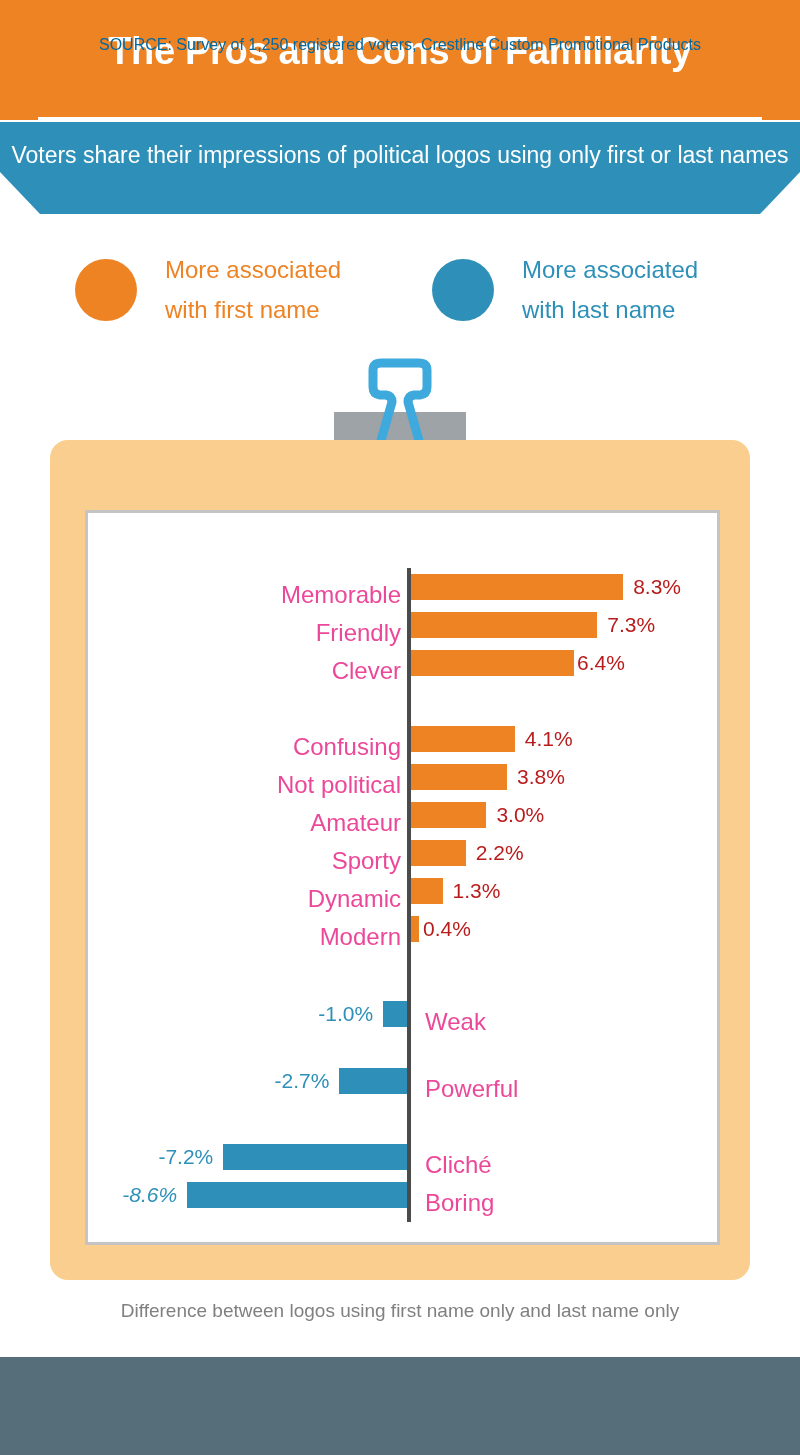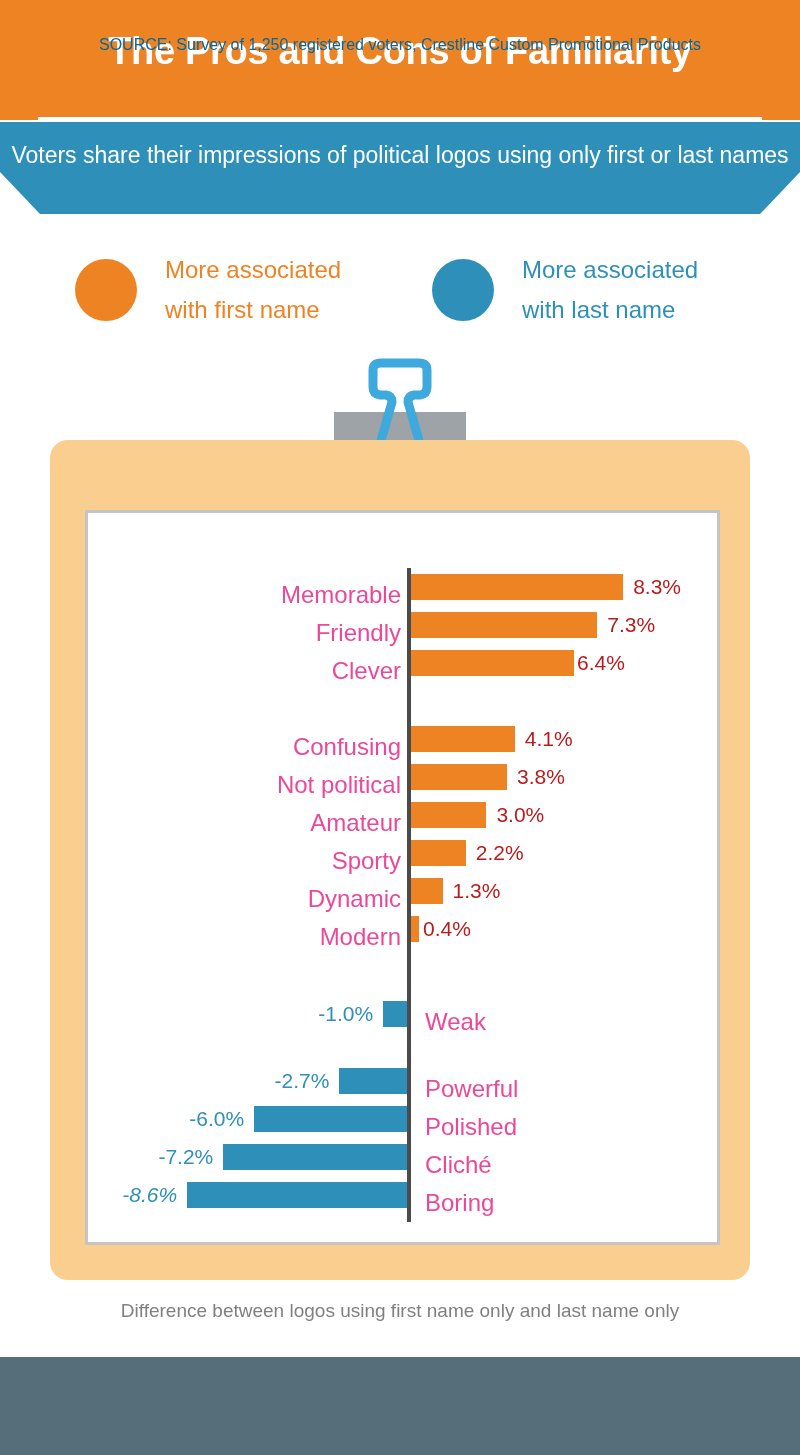--- a/index.html
+++ b/index.html
@@ -294,25 +294,20 @@
     <div class="row" style="top: 476px; margin-top: 9px;">
       <div class="bar neg" style="width: 25.8px; left: 298.2px;"></div>
       <div class="row-value neg" style="right: 346.8px;">-1.0%</div>
       <div class="row-label neg">Weak</div>
     </div>
     <div class="row" style="top: 552px;">
       <div class="bar neg" style="width: 69.66px; left: 254.34px;"></div>
       <div class="row-value neg" style="right: 390.66px;">-2.7%</div>
       <div class="row-label neg">Powerful</div>
     </div>
-    <div class="row" style="top: 590px;">
-      <div class="bar neg" style="width: 154.8px; left: 169.2px;"></div>
-      <div class="row-value neg" style="right: 475.8px;">-6.0%</div>
-      <div class="row-label neg">Polished</div>
-    </div>
     <div class="row" style="top: 628px;">
       <div class="bar neg" style="width: 185.76px; left: 138.24px;"></div>
       <div class="row-value neg" style="right: 506.76px;">-7.2%</div>
       <div class="row-label neg">Cliché</div>
     </div>
     <div class="row" style="top: 666px;">
       <div class="bar neg" style="width: 221.88px; left: 102.12px;"></div>
       <div class="row-value neg" style="right: 542.88px; font-style: italic;">-8.6%</div>
       <div class="row-label neg">Boring</div>
     </div>

